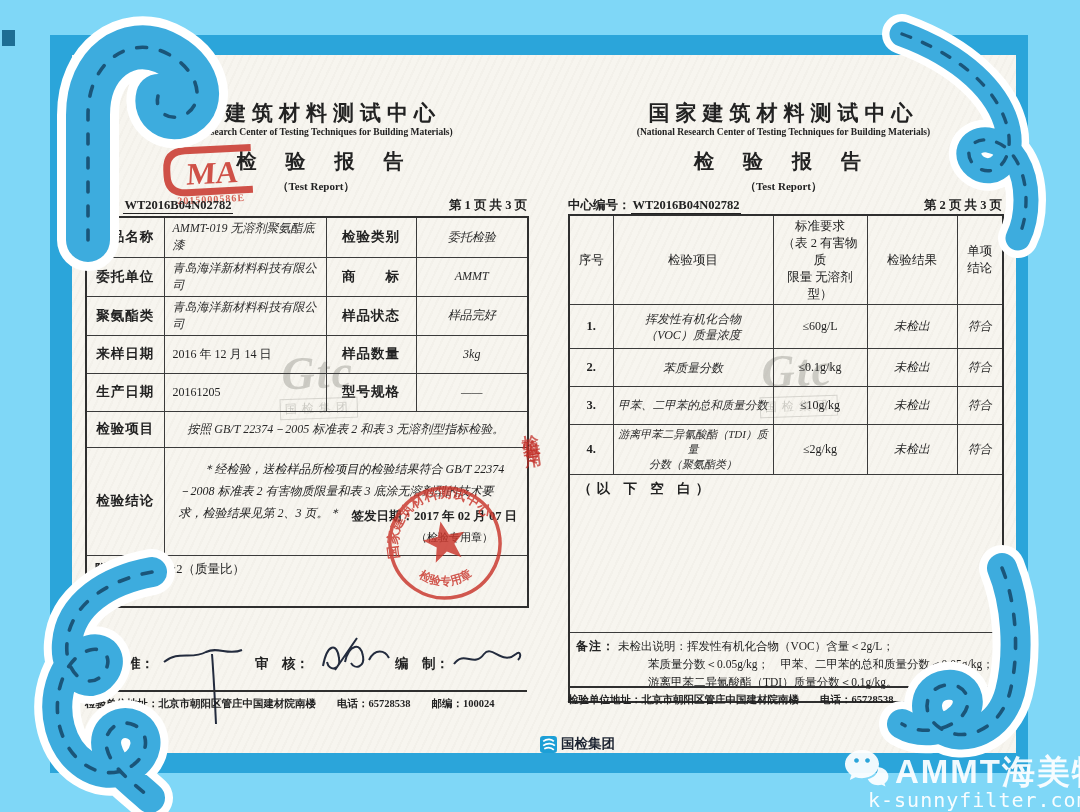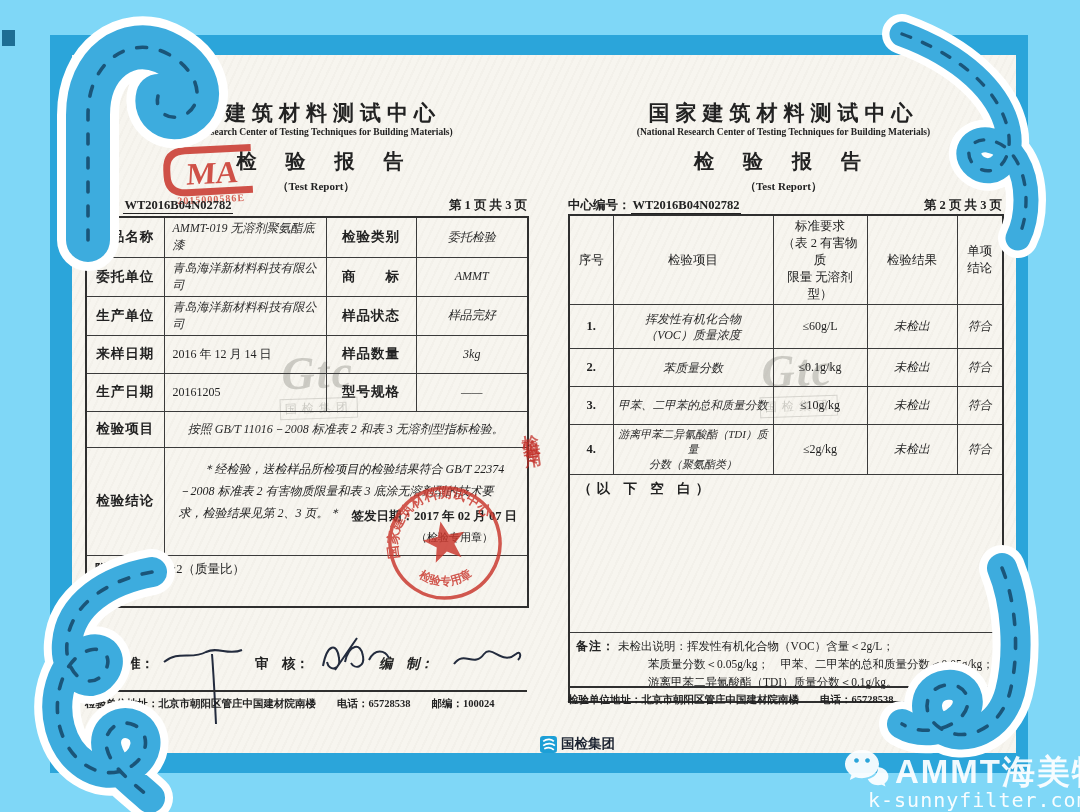--- a/index.html
+++ b/index.html
@@ -95,40 +95,40 @@
       <td class="lbl">检验类别</td>
       <td class="hand">委托检验</td>
     </tr>
     <tr style="height:38px">
       <td class="lbl">委托单位</td>
       <td class="hand tl">青岛海洋新材料科技有限公司</td>
       <td class="lbl">商　　标</td>
       <td class="hand">AMMT</td>
     </tr>
     <tr style="height:38px">
-      <td class="lbl">生产单位</td>
+      <td class="lbl">聚氨酯类</td>
       <td class="hand tl">青岛海洋新材料科技有限公司</td>
       <td class="lbl">样品状态</td>
       <td class="hand">样品完好</td>
     </tr>
     <tr style="height:38px">
       <td class="lbl">来样日期</td>
       <td class="tl" style="font-size:12px">2016 年 12 月 14 日</td>
       <td class="lbl">样品数量</td>
       <td class="hand">3kg</td>
     </tr>
     <tr style="height:38px">
       <td class="lbl">生产日期</td>
       <td class="tl" style="font-size:12px">20161205</td>
       <td class="lbl">型号规格</td>
       <td class="hand">——</td>
     </tr>
     <tr style="height:36px">
       <td class="lbl">检验项目</td>
-      <td class="hand" colspan="3">按照 GB/T 11016－2008 标准表 2 和表 3 无溶剂型指标检验。</td>
+      <td class="hand" colspan="3">按照 GB/T 22374－2005 标准表 2 和表 3 无溶剂型指标检验。</td>
     </tr>
     <tr style="height:108px">
       <td class="lbl">检验结论</td>
       <td class="concl-cell" colspan="3">
         <div class="concl-text">＊经检验，送检样品所检项目的检验结果符合 GB/T 22374－2008 标准表 2 有害物质限量和表 3 底涂无溶剂型的技术要求，检验结果见第 2、3 页。＊</div>
         <div class="issue">签发日期：2017 年 02 月 07 日</div>
         <div class="stamp-cap">（检验专用章）</div>
       </td>
     </tr>
     <tr style="height:52px">
@@ -154,21 +154,21 @@
   <div class="abs seam" style="left:524px;top:420px;height:110px;">检验专用</div>
 
   <div class="abs sig-row" style="left:100px;top:655px;">批　准：</div>
   <svg class="abs" style="left:160px;top:640px;overflow:visible;" width="90" height="36">
     <path d="M4 22 C 18 10 32 20 46 12 C 58 6 68 16 82 10 M 52 14 C 54 40 55 62 56 84" fill="none" stroke="#232b3d" stroke-width="2"></path>
   </svg>
   <div class="abs sig-row" style="left:255px;top:655px;text-align:right;">审　核：</div>
   <svg class="abs" style="left:315px;top:636px;overflow:visible;" width="80" height="40">
     <path d="M8 30 C 12 8 22 6 24 22 C 26 34 14 36 12 26 M 30 26 C 34 8 46 6 48 20 C 50 31 40 34 36 27 M 54 24 C 60 12 70 14 74 22 M 20 34 L 42 2" fill="none" stroke="#232b3d" stroke-width="2"></path>
   </svg>
-  <div class="abs sig-row" style="left:379px;top:655px;font-style:italic;">编　制：</div>
+  <div class="abs sig-row" style="left:395px;top:655px;">编　制：</div>
   <svg class="abs" style="left:452px;top:644px;overflow:visible;" width="72" height="30">
     <path d="M2 20 C 12 6 22 24 32 10 C 40 0 50 22 64 10 C 68 6 70 12 66 16" fill="none" stroke="#232b3d" stroke-width="2"></path>
   </svg>
 
   <div class="abs hr" style="left:85px;top:690px;width:442px;"></div>
   <div class="abs footer-line" style="left:85px;top:697px;width:442px;">检验单位地址：北京市朝阳区管庄中国建材院南楼　　电话：65728538　　邮编：100024</div>
 
   <div class="abs ctc-logo" style="left:60px;top:733px;">
     <svg width="16" height="16" viewBox="0 0 16 16">
       <rect x="0" y="0" width="16" height="16" rx="3" fill="#1D9FD6"></rect>

